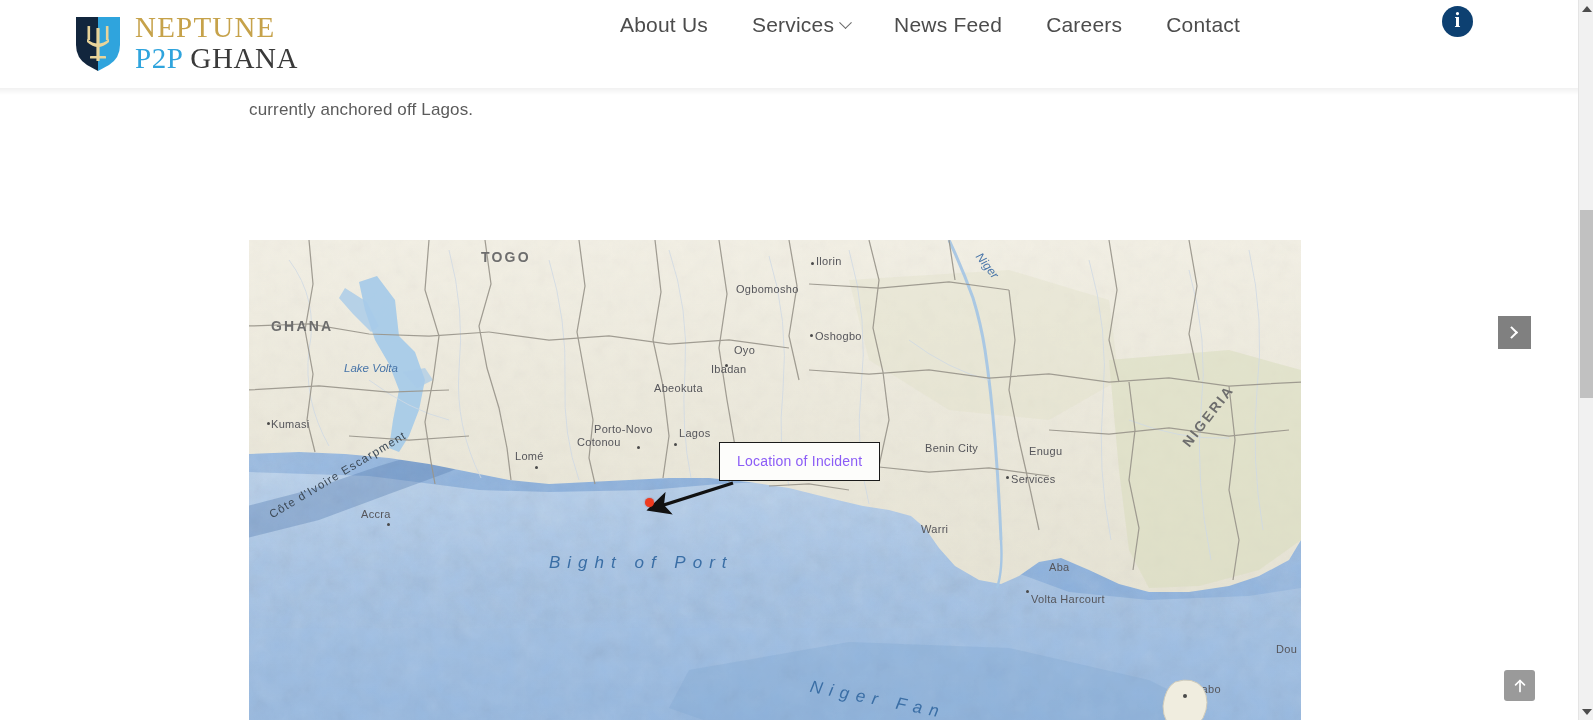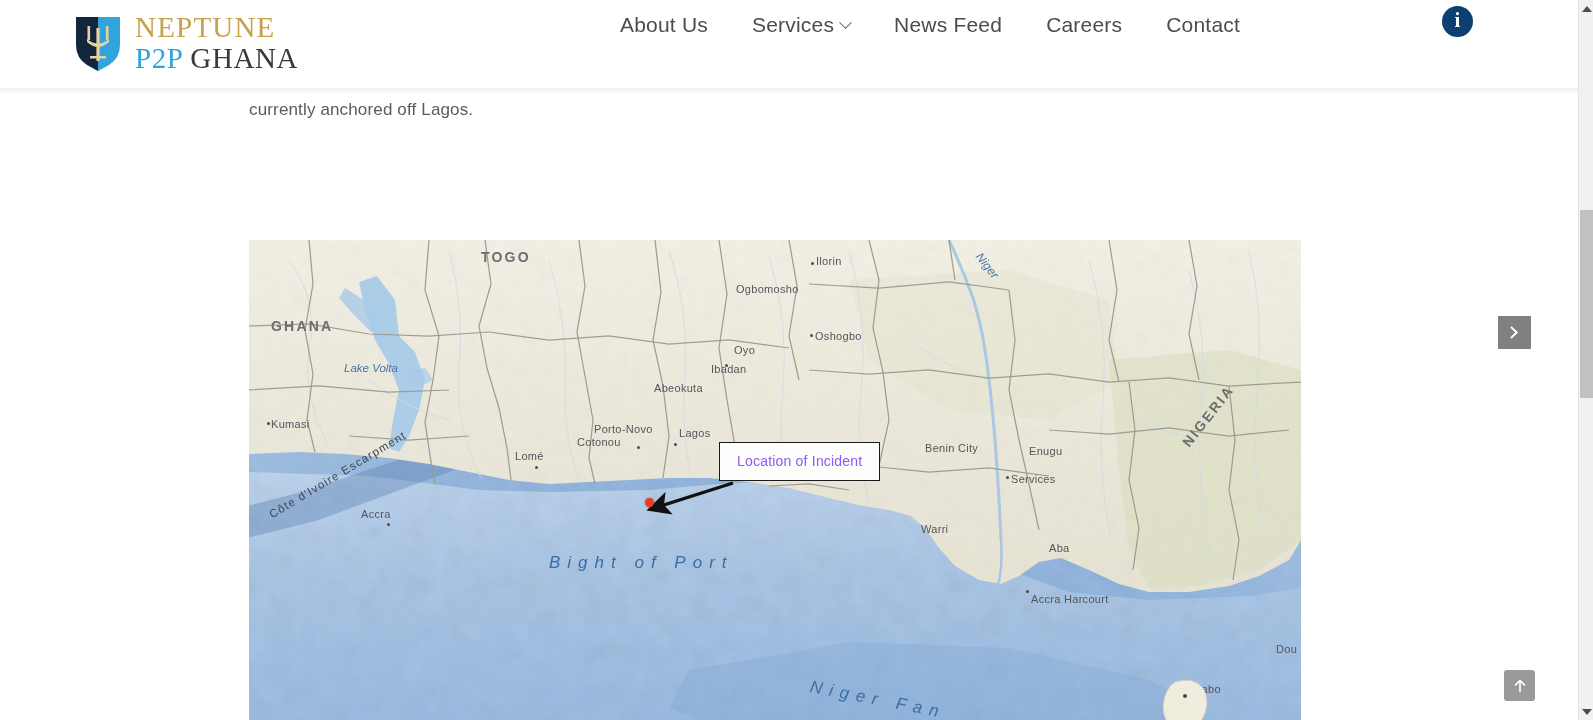--- a/index.html
+++ b/index.html
@@ -466,22 +466,22 @@
 
         <div class="map-label city-label" style="left:566px; top:90px;">Oshogbo</div>
         <div class="city-dot" style="left:561px; top:94px;"></div>
 
         <div class="map-label city-label" style="left:676px; top:202px;">Benin City</div>
         <div class="map-label city-label" style="left:780px; top:205px;">Enugu</div>
         <div class="map-label city-label" style="left:762px; top:233px;">Services</div>
         <div class="city-dot" style="left:757px; top:236px;"></div>
 
         <div class="map-label city-label" style="left:672px; top:283px;">Warri</div>
-        <div class="map-label city-label" style="left:800px; top:302px;text-align:center;">Aba</div>
-        <div class="map-label city-label" style="left:782px; top:353px;">Accra Harcourt</div>
+        <div class="map-label city-label" style="left:800px; top:321px;text-align:center;">Aba</div>
+        <div class="map-label city-label" style="left:782px; top:353px;">Volta Harcourt</div>
         <div class="city-dot" style="left:777px; top:350px;"></div>
 
         <div class="map-label city-label" style="left:934px; top:443px;">Malabo</div>
         <div class="map-label city-label" style="left:1027px; top:403px;">Dou</div>
 
         <svg style="position:absolute; left:908px; top:434px;" width="60" height="70">
           <path d="M18 8 Q36 2 46 14 Q54 28 46 44 Q36 60 20 56 Q6 50 6 32 Q8 14 18 8 Z" fill="#f0eddf" stroke="#cfcbbb" stroke-width="1"></path>
           <circle cx="28" cy="22" r="2" fill="#4a4a4a"></circle>
         </svg>
 

